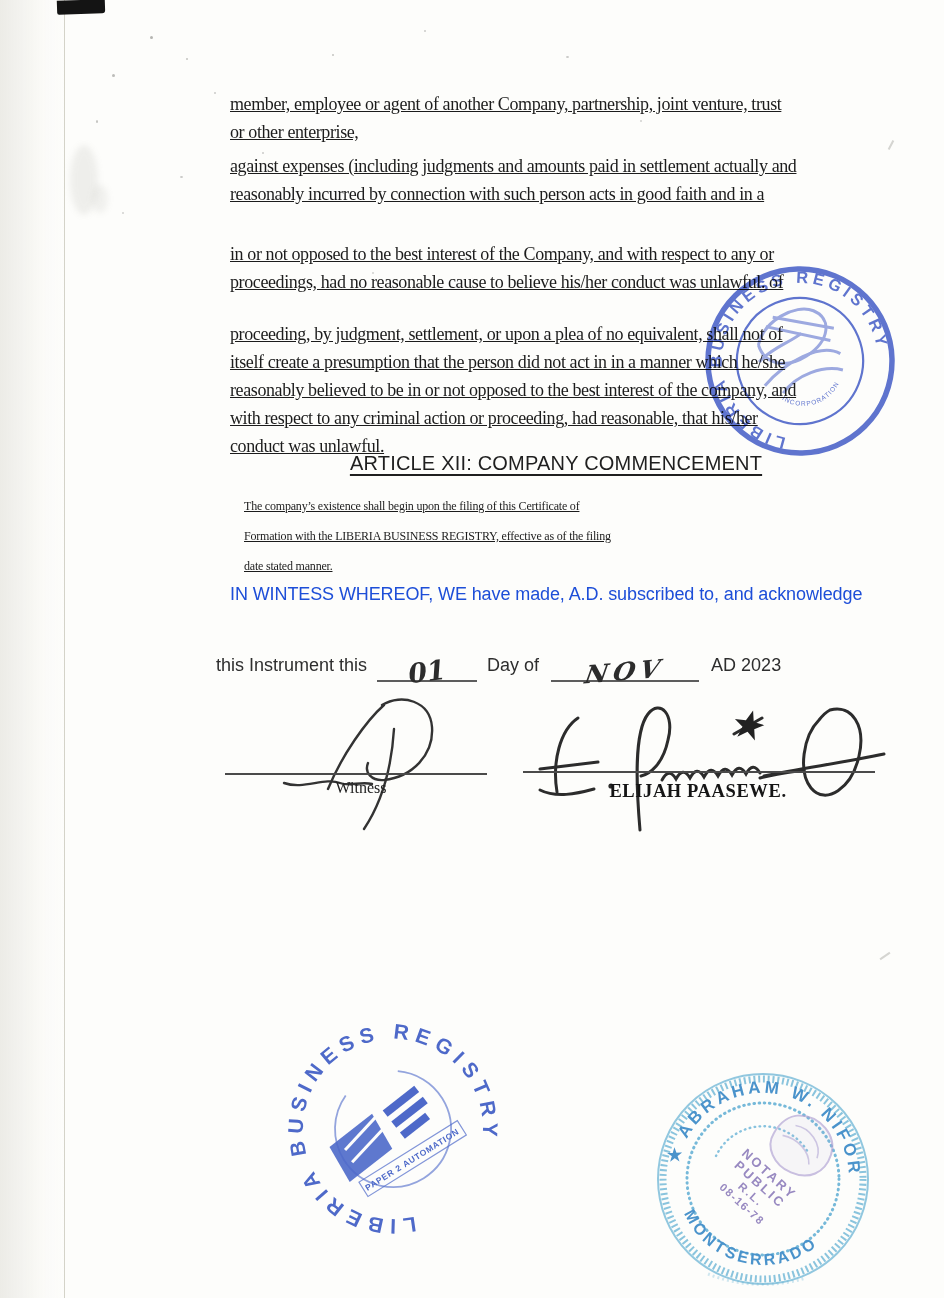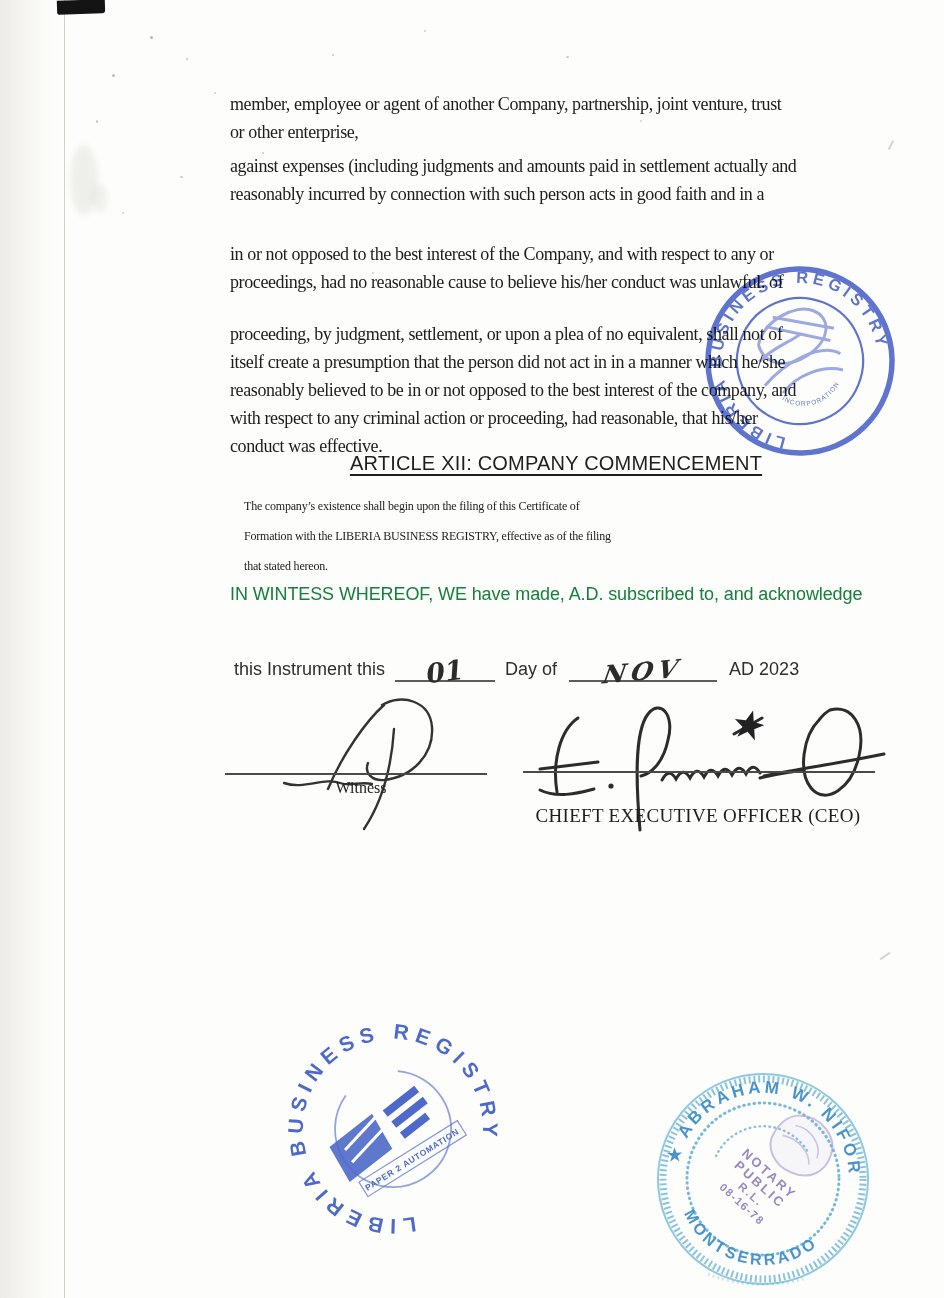--- a/index.html
+++ b/index.html
@@ -10,29 +10,29 @@
      background:linear-gradient(to right, rgba(222,221,214,.55), rgba(245,244,240,.25) 70%, rgba(255,255,255,0));
      border-right:1px solid rgba(185,181,164,.45);}
   .top-mark{position:absolute;left:57px;top:0;width:48px;height:14px;background:#141414;
      border-radius:0 0 3px 2px;transform:rotate(-2deg);}
   .smudge{position:absolute;background:#98988f;border-radius:50%;filter:blur(3px);}
   .speck{position:absolute;background:#6d6d68;border-radius:50%;}
   .slash{position:absolute;background:#8a8a84;}
 
   
   .par{position:absolute;left:230px;width:652px;font-size:18px;line-height:28px;letter-spacing:-0.4px;}
-  .ln{white-space:nowrap;}
+  .ln{white-space:nowrap;text-decoration:underline;}
   .sans{font-family:"Liberation Sans",sans-serif;}
   .heading{position:absolute;left:230px;top:452px;width:652px;text-align:center;
      font-family:"Liberation Sans",sans-serif;font-size:20px;color:#1f1f1f;letter-spacing:.2px;}
   .heading .u{text-decoration:underline;text-underline-offset:4px;text-decoration-thickness:1.5px;}
   .commence{position:absolute;left:244px;top:491px;width:660px;font-size:12px;line-height:30px;letter-spacing:-0.2px;}
-  .clause{position:absolute;left:230px;top:584px;font-size:18px;color:#15803d;letter-spacing:-0.1px;}
-  .dateline{position:absolute;left:234px;top:650px;font-size:18px;color:#2e2e2e;
-     display:flex;align-items:flex-end;}
+  .clause{position:absolute;left:230px;top:584px;font-size:18px;color:#1d4ed8;letter-spacing:-0.1px;}
+  .dateline{position:absolute;left:216px;top:650px;font-size:18px;color:#2e2e2e;
+     display:flex;align-items:center;}
   .blank{display:inline-block;border-bottom:2px solid #5d5d5d;height:30px;position:relative;}
   .blank1{width:100px;margin:0 10px;}
   .blank2{width:148px;margin:0 12px;}
   .hand{font-family:"DejaVu Serif",serif;font-style:italic;font-weight:bold;color:#2c2c2c;
      position:absolute;left:50%;bottom:-3px;line-height:22px;}
   .hand-day{font-size:27px;transform:translateX(-50%) rotate(-7deg);}
   .hand-month{font-size:25px;letter-spacing:5px;transform:translateX(-50%) skewX(-14deg) rotate(-5deg);}
   .dl-txt{padding-bottom:2px;}
 
   
@@ -88,31 +88,31 @@
   <div class="par" style="top:240px">
     <div class="ln">in or not opposed to the best interest of the Company, and with respect to any or</div>
     <div class="ln">proceedings, had no reasonable cause to believe his/her conduct was unlawful. of</div>
   </div>
 
   <div class="par" style="top:320px">
     <div class="ln">proceeding, by judgment, settlement, or upon a plea of no equivalent, shall not of</div>
     <div class="ln">itself create a presumption that the person did not act in in a manner which he/she</div>
     <div class="ln">reasonably believed to be in or not opposed to the best interest of the company, and</div>
     <div class="ln">with respect to any criminal action or proceeding, had reasonable, that his/her</div>
-    <div class="ln">conduct was effective.</div>
+    <div class="ln">conduct was unlawful.</div>
   </div>
 
   <div class="heading">
     <span class="u">ARTICLE XII: COMPANY COMMENCEMENT</span>
   </div>
 
   <div class="commence">
     <div class="ln">The company’s existence shall begin upon the filing of this Certificate of</div>
     <div class="ln">Formation with the LIBERIA BUSINESS REGISTRY, effective as of the filing</div>
-    <div class="ln">that stated hereon.</div>
+    <div class="ln">date stated manner.</div>
   </div>
 
   <div class="clause sans">IN WINTESS WHEREOF, WE have made, A.D. subscribed to, and acknowledge</div>
 
   <div class="dateline sans">
     <span class="dl-txt">this Instrument this</span>
     <span class="blank blank1">
       <span class="hand hand-day">01</span>
     </span>
     <span class="dl-txt">Day of</span>
@@ -142,21 +142,21 @@
       <path d="M150,88 q7,-13 14,-1 q7,-13 14,-1 q7,-13 14,-1 q7,-13 14,-1 q7,-13 14,-1 q7,-13 14,-1 q7,-13 14,-1"></path>
       <path d="M248,86 C262,82 278,80 292,78"></path>
       <path d="M318,18 C340,12 354,34 347,64 C340,96 314,114 299,96 C286,80 291,44 307,28 C311,23 314,20 318,18"></path>
       <path d="M252,84 C292,76 334,70 372,62"></path>
       <path d="M222,42 L250,26"></path>
     </g>
     <circle cx="99" cy="94" r="2.6" fill="#2c2c2c"></circle>
     <polygon points="238,18 241,29 252,30 243,36 246,47 237,40 228,47 231,36 222,30 233,29" fill="#222" transform="rotate(12 237 33)"></polygon>
   </svg>
   <div class="sigline" style="left:523px;top:771px;width:352px"></div>
-  <div class="signer-title">CHIEFT EXECUTIVE OFFICER (CEO)</div>
+  <div class="signer-name">ELIJAH PAASEWE.</div>
 
   <svg class="stamp" style="left:686px;top:260px" width="228" height="208" viewBox="0 0 228 208">
     <g transform="rotate(-23 114 101)" opacity="0.82">
       <circle cx="114" cy="101" r="92" fill="none" stroke="#3d57c8" stroke-width="5.5"></circle>
       <circle cx="114" cy="101" r="63" fill="none" stroke="#3d57c8" stroke-width="2.2"></circle>
       <path id="s1ring" fill="none" d="M 114,179 A 78,78 0 1,1 114,23 A 78,78 0 1,1 114,179"></path>
       <text font-size="16.5" font-weight="bold" letter-spacing="4" fill="#3d57c8">
         <textPath href="#s1ring" startOffset="45">LIBERIA  BUSINESS  REGISTRY</textPath>
       </text>
       <g fill="none" stroke="#4a63cc" stroke-width="3" opacity="0.65">

